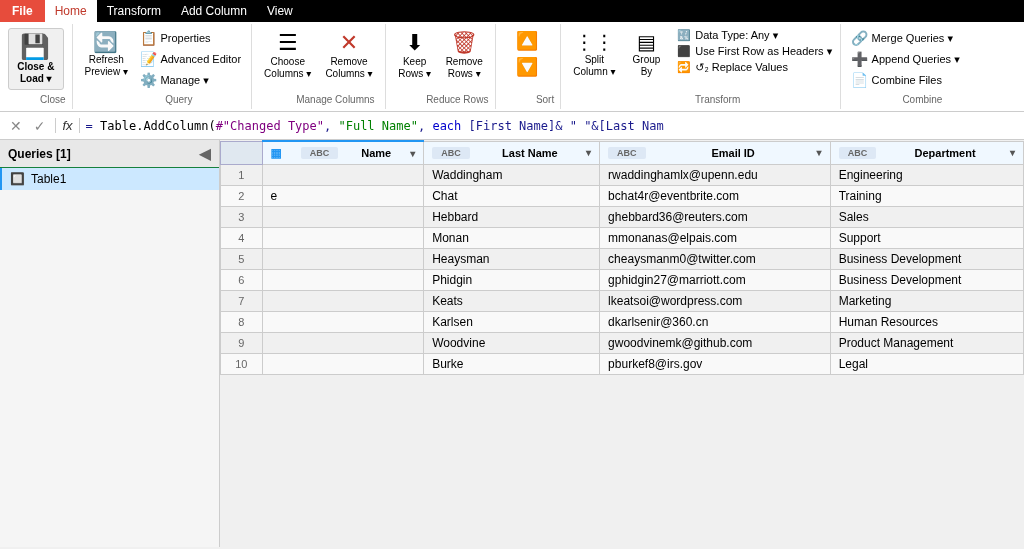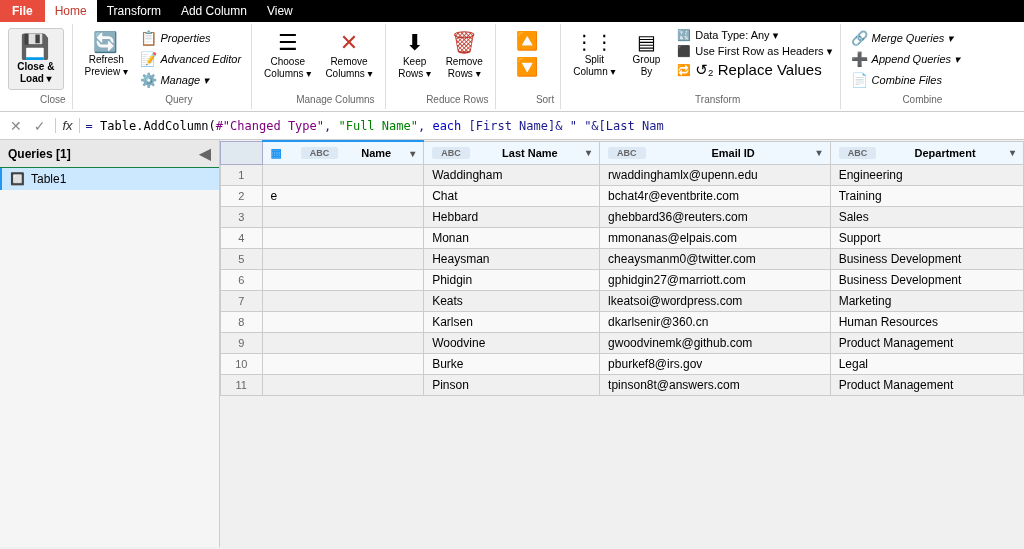--- a/index.html
+++ b/index.html
@@ -11,21 +11,21 @@
     .menu-item { color: white; padding: 2px 10px; font-size: 12px; height: 22px; display: flex; align-items: center; cursor: pointer; }
     .menu-item.active { background: white; color: #c0392b; border-bottom: none; }
 
     
     .ribbon { background: white; border-bottom: 1px solid #ccc; display: flex; align-items: stretch; padding: 2px 0; min-height: 90px; }
     .ribbon-group { display: flex; flex-direction: column; align-items: center; padding: 4px 6px; border-right: 1px solid #ddd; position: relative; }
     .ribbon-group-label { font-size: 10px; color: #666; margin-top: auto; padding-top: 2px; text-align: center; margin-left: 34px; }
     .ribbon-buttons { display: flex; flex-direction: row; align-items: flex-start; gap: 2px; flex: 1; }
     .ribbon-btn-small { display: flex; flex-direction: row; align-items: center; cursor: pointer; padding: 2px 4px; border-radius: 3px; white-space: nowrap; }
     .ribbon-btn-small .btn-icon-sm { font-size: 14px; margin-right: 3px; }
-    .ribbon-btn-small .btn-label-sm { font-size: 11px; font-style: italic; }
+    .ribbon-btn-small .btn-label-sm { font-size: 11px; }
     .ribbon-col { display: flex; flex-direction: column; gap: 1px; justify-content: flex-start; }
     .ribbon-btn-medium { display: flex; flex-direction: column; align-items: center; cursor: pointer; padding: 4px 6px; border-radius: 3px; min-width: 46px; }
     .ribbon-btn-medium .btn-icon-md { font-size: 20px; line-height: 1; }
     .ribbon-btn-medium .btn-label-md { font-size: 10px; text-align: center; line-height: 1.2; margin-top: 2px; }
 
     
     .close-load-btn { display: flex; flex-direction: column; align-items: center; justify-content: center; background: #f0f0f0; border: 1px solid #ccc; border-radius: 3px; padding: 4px 8px; cursor: pointer; min-width: 56px; }
     .close-load-btn .icon-area { font-size: 24px; color: #2ecc71; }
     .close-load-btn .label { font-size: 10px; font-weight: bold; text-align: center; line-height: 1.2; }
 
@@ -166,21 +166,21 @@
         <div class="transform-row">
           <span style="font-size:11px;">🔣</span>
           <span style="font-size:11px;">Data Type: Any ▾</span>
         </div>
         <div class="transform-row">
           <span style="font-size:11px;">⬛</span>
           <span style="font-size:11px;">Use First Row as Headers ▾</span>
         </div>
         <div class="transform-row">
           <span style="font-size:11px;">🔁</span>
-          <span style="font-size:15px;">↺₂ Replace Values</span>
+          <span style="font-size:11px;">↺₂ Replace Values</span>
         </div>
       </div>
     </div>
     <div class="ribbon-group-label">Transform</div>
   </div>
 
   <div class="ribbon-group" style="border-right: none;">
     <div class="ribbon-col">
       <div class="ribbon-btn-small">
         <span class="btn-icon-sm">🔗</span>
@@ -324,24 +324,17 @@
     <td>gwoodvinemk@github.com</td>
     <td>Product Management</td>
   </tr>
             <tr>
     <td class="row-num">10</td>
     <td></td>
     <td>Burke</td>
     <td>pburkef8@irs.gov</td>
     <td>Legal</td>
   </tr>
-            <tr>
-    <td class="row-num">11</td>
-    <td></td>
-    <td>Pinson</td>
-    <td>tpinson8t@answers.com</td>
-    <td>Product Management</td>
-  </tr>
           </tbody>
       </table>
     </div>
   </div>
 </div>
 
 </body></html>

